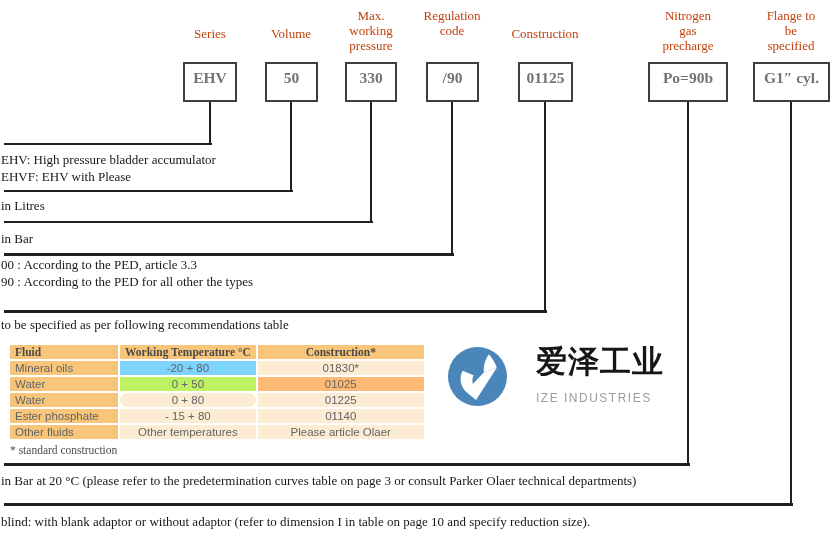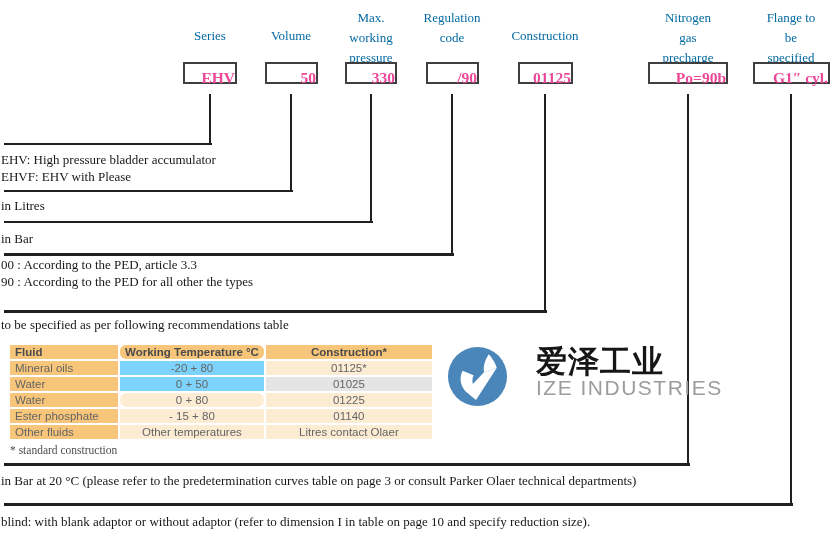--- a/index.html
+++ b/index.html
@@ -1,42 +1,42 @@
 <!DOCTYPE html>
 <html><head>
 <meta charset="utf-8">
 <style>
   html,body{margin:0;padding:0;background:#fff;}
   .canvas{position:relative;width:830px;height:535px;background:#ffffff;overflow:hidden;
           font-family:"Liberation Serif",serif;color:#1c1c1c;}
   
-  .col-label{position:absolute;text-align:center;font-size:13px;line-height:20px;color:#0369a1;}
-  .code-box{position:absolute;top:62px;height:22px;box-sizing:border-box;border:2px solid #3f3f3f;
-            background:#fff;text-align:right;line-height:27px;font-weight:bold;font-size:15.5px;color:#ec4899;}
+  .col-label{position:absolute;text-align:center;font-size:13px;line-height:15px;color:#c2410c;}
+  .code-box{position:absolute;top:62px;height:40px;box-sizing:border-box;border:2px solid #3f3f3f;
+            background:#fff;text-align:center;line-height:27px;font-weight:bold;font-size:15.5px;color:#737373;}
   .vline{position:absolute;width:2px;background:#202020;}
   .hline{position:absolute;left:4px;height:2px;background:#202020;}
   .hline.thick{height:3px;}
   
   .note{position:absolute;left:1px;font-size:13px;line-height:17.4px;color:#181818;white-space:nowrap;}
   .footnote{position:absolute;left:10px;top:444px;font-size:11.5px;color:#4d4d4d;}
   
   table.fluid{position:absolute;left:8px;top:343px;border-collapse:separate;border-spacing:2px;
               font-family:"Liberation Sans",sans-serif;font-size:11.5px;color:#646464;table-layout:fixed;}
   table.fluid th, table.fluid td{height:14px;padding:0 5px;text-align:center;font-weight:normal;white-space:nowrap;overflow:hidden;}
-  table.fluid th{font-weight:bold;color:#4a4a4a;}
+  table.fluid th{font-weight:bold;color:#4a4a4a;font-family:Liberation Serif, serif;}
   table.fluid th:first-child, table.fluid td:first-child{text-align:left;}
   table.fluid col.c1{width:108px;} table.fluid col.c2{width:128px;} table.fluid col.c3{width:166px;}
   
   .logo{position:absolute;left:446px;top:345px;display:flex;}
   .logo-mark{width:63px;height:63px;display:block;}
   .logo-text{margin-left:27px;}
   .logo-cn{font-family:"Liberation Sans",sans-serif;font-weight:bold;font-size:31px;line-height:33px;
            color:#161616;letter-spacing:1px;}
-  .logo-en{font-family:"Liberation Sans",sans-serif;font-size:21px;line-height:18px;color:#9c9c9c;
-           letter-spacing:1.5px;margin-top:1px;}
+  .logo-en{font-family:"Liberation Sans",sans-serif;font-size:12px;line-height:18px;color:#9c9c9c;
+           letter-spacing:1.5px;margin-top:11px;}
 </style>
 </head>
 <body>
 
 <div class="canvas">
 
   <div class="vline" style="left:209px;top:94px;height:51px"></div>
   <div class="hline" style="top:143px;width:208px"></div>
   <div class="vline" style="left:290px;top:94px;height:98px"></div>
   <div class="hline" style="top:190px;width:289px"></div>
@@ -83,49 +83,49 @@
 
   <table class="fluid">
     <colgroup>
         <col class="c1">
         <col class="c2">
         <col class="c3">
       </colgroup>
     <thead>
       <tr>
         <th style="background-color: rgb(248, 198, 122);">Fluid</th>
-        <th style="background-color: rgb(248, 198, 122); border-radius: 6px;">Working Temperature °C</th>
+        <th style="background-color: rgb(248, 198, 122);">Working Temperature °C</th>
         <th style="background-color: rgb(248, 198, 122);">Construction*</th>
       </tr>
     </thead>
     <tbody>
       <tr>
         <td style="background-color: rgb(248, 198, 122);">Mineral oils</td>
         <td style="background-color: #7dd3fc; margin-left: 19px;">-20 + 80</td>
-        <td style="background-color: rgb(253, 236, 212);">01125*</td>
+        <td style="background-color: rgb(253, 236, 212);">01830*</td>
       </tr>
       <tr>
         <td style="background-color: rgb(248, 198, 122);">Water</td>
-        <td style="background-color: #7dd3fc;">0 + 50</td>
-        <td style="background-color: #e5e5e5;">01025</td>
+        <td style="background-color: #bef264;">0 + 50</td>
+        <td style="background-color: #fdba74;">01025</td>
       </tr>
       <tr>
         <td style="background-color: rgb(248, 198, 122);">Water</td>
         <td style="background-color: rgb(253, 236, 212); border-radius: 7px;">0 + 80</td>
         <td style="background-color: rgb(253, 236, 212);">01225</td>
       </tr>
       <tr>
         <td style="background-color: rgb(248, 198, 122);">Ester phosphate</td>
         <td style="background-color: rgb(253, 236, 212); margin-top: 24px;">- 15 + 80</td>
         <td style="background-color: rgb(253, 236, 212);">01140</td>
       </tr>
       <tr>
         <td style="background-color: rgb(248, 198, 122);">Other fluids</td>
         <td style="background-color: rgb(253, 236, 212);">Other temperatures</td>
-        <td style="background-color: rgb(253, 236, 212);">Litres contact Olaer</td>
+        <td style="background-color: rgb(253, 236, 212);">Please article Olaer</td>
       </tr>
     </tbody>
   </table>
   <div class="footnote">* standard construction</div>
 
   <div class="logo">
     <svg class="logo-mark" viewBox="0 0 64 64" aria-hidden="true">
       <circle cx="32" cy="32" r="30" fill="#4a86ba"></circle>
       <g fill="#ffffff">
         <path d="M43.5 9.5 C39.5 15.5 37.6 21.8 38.6 27.6 L51.6 23.0 C49.8 18.0 47.0 13.2 43.5 9.5 Z"></path>

